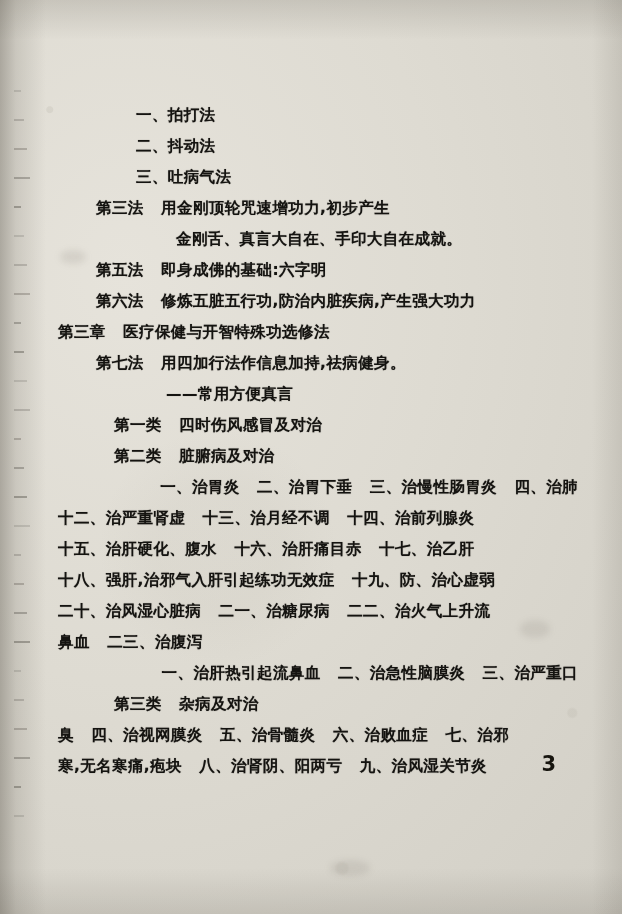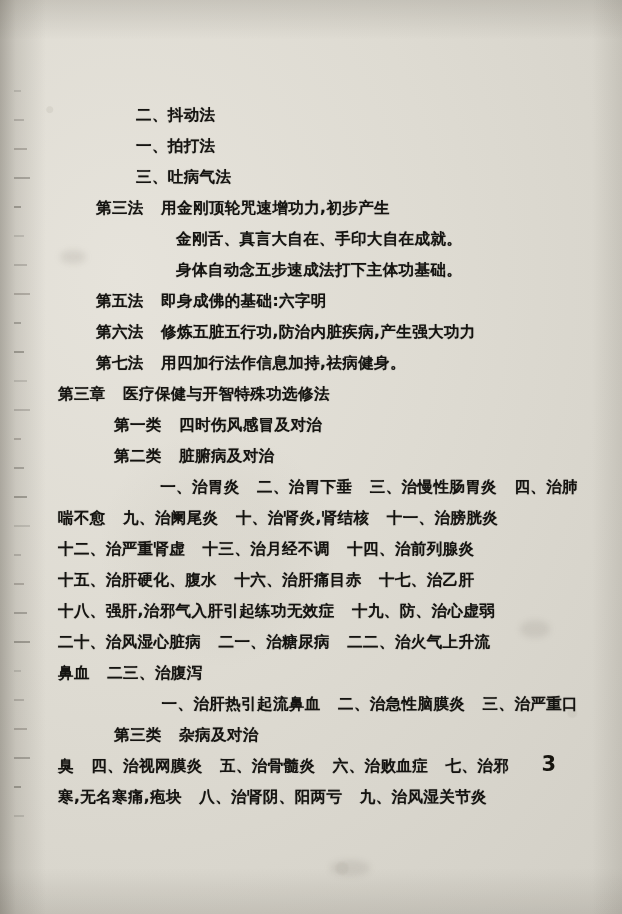--- a/index.html
+++ b/index.html
@@ -157,34 +157,33 @@
       <i style="top: 667px; opacity: 0.68; width: 16px;"></i>
       <i style="top: 696px; opacity: 0.79; width: 7px;"></i>
       <i style="top: 725px; opacity: 0.35; width: 10px;"></i>
     </div>
 
   <div class="smudge" style="left:60px; top:250px; width:26px; height:14px;"></div>
   <div class="smudge" style="left:520px; top:620px; width:30px; height:18px;"></div>
   <div class="smudge" style="left:330px; top:860px; width:40px; height:16px;"></div>
 
   <div id="text-body">
+      <p class="line indent-1">一、拍打法</p>
       <p class="line indent-1">二、抖动法</p>
-      <p class="line indent-1">一、拍打法</p>
       <p class="line indent-1">三、吐病气法</p>
       <p class="line indent-2">第三法   用金刚顶轮咒速增功力,初步产生</p>
       <p class="line indent-3">金刚舌、真言大自在、手印大自在成就。</p>
-      <p class="line indent-3">身体自动念五步速成法打下主体功基础。</p>
       <p class="line indent-2">第五法   即身成佛的基础:六字明</p>
       <p class="line indent-2">第六法   修炼五脏五行功,防治内脏疾病,产生强大功力</p>
+      <p class="line indent-4">第三章   医疗保健与开智特殊功选修法</p>
       <p class="line indent-2">第七法   用四加行法作信息加持,祛病健身。</p>
-      <p class="line indent-4">第三章   医疗保健与开智特殊功选修法</p>
+      <p class="line indent-6">——常用方便真言</p>
       <p class="line indent-5">第一类   四时伤风感冒及对治</p>
       <p class="line indent-5">第二类   脏腑病及对治</p>
       <p class="line indent-7">一、治胃炎   二、治胃下垂   三、治慢性肠胃炎   四、治肺</p>
-      <p class="line flow">喘不愈   九、治阑尾炎   十、治肾炎,肾结核   十一、治膀胱炎</p>
       <p class="line flow">十二、治严重肾虚   十三、治月经不调   十四、治前列腺炎</p>
       <p class="line flow">十五、治肝硬化、腹水   十六、治肝痛目赤   十七、治乙肝</p>
       <p class="line flow">十八、强肝,治邪气入肝引起练功无效症   十九、防、治心虚弱</p>
       <p class="line flow">二十、治风湿心脏病   二一、治糖尿病   二二、治火气上升流</p>
       <p class="line flow">鼻血   二三、治腹泻</p>
       <p class="line indent-7">一、治肝热引起流鼻血   二、治急性脑膜炎   三、治严重口</p>
       <p class="line indent-5">第三类   杂病及对治</p>
       <p class="line flow">臭   四、治视网膜炎   五、治骨髓炎   六、治败血症   七、治邪</p>
       <p class="line flow">寒,无名寒痛,疱块   八、治肾阴、阳两亏   九、治风湿关节炎</p>
     </div>

